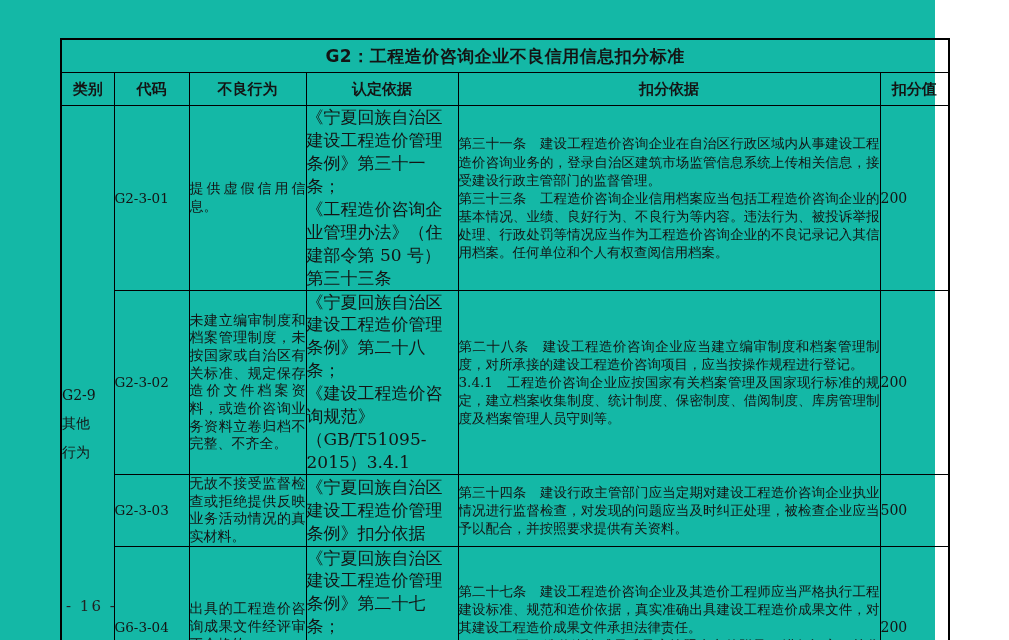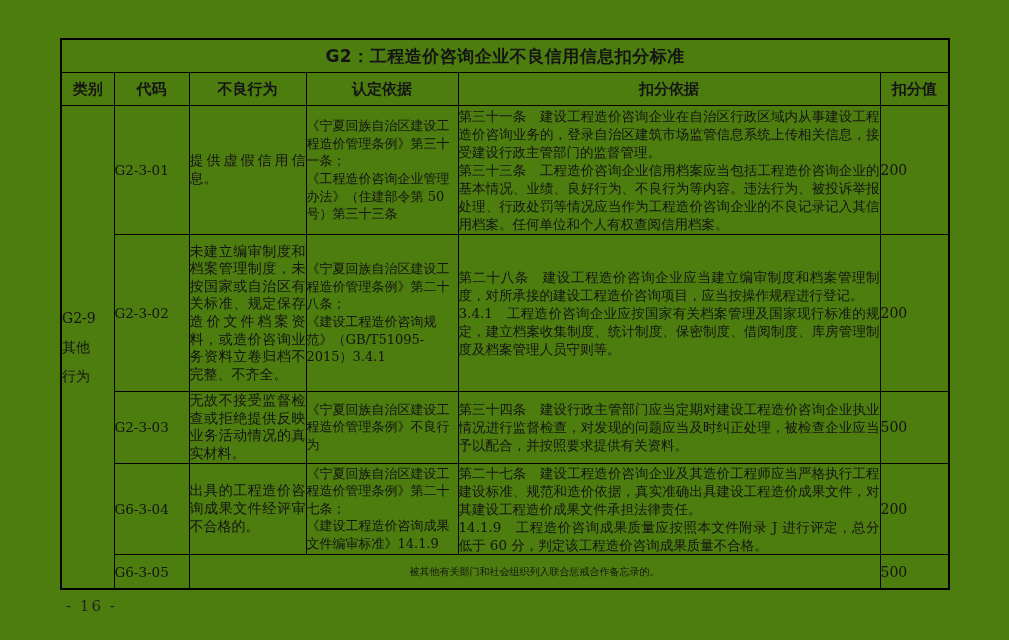--- a/index.html
+++ b/index.html
@@ -11,23 +11,23 @@
     width: 1009px;
     height: 640px;
     font-family: "DejaVu Serif", serif;
     color: #141414;
     position: relative;
     overflow: hidden;
   }
   .sheet {
     position: absolute;
     left: 0; top: 0;
-    width: 1009px;
+    width: 935px;
     height: 640px;
-    background: #4d7c0f;
+    background: #14b8a6;
   }
   table.grid {
     position: absolute;
     left: 60px;
     top: 38px;
     width: 888px;
     border-collapse: collapse;
     table-layout: fixed;
     border: 2px solid #000;
   }
@@ -70,21 +70,21 @@
   td.behavior {
     text-align: justify;
     padding: 3px 6px;
     font-size: 14px;
     line-height: 1.26;
     white-space: pre-line;
   }
   td.basis {
     text-align: left;
     padding: 3px 4px;
-    font-size: 13px;
+    font-size: 17px;
     line-height: 1.35;
     white-space: pre-line;
     word-break: break-word;
   }
   td.deduction {
     text-align: justify;
     padding: 3px 5px;
     font-size: 13.5px;
     line-height: 1.34;
     white-space: pre-line;
@@ -155,21 +155,21 @@
       <td class="basis">《宁夏回族自治区建设工程造价管理条例》第二十八条；
 《建设工程造价咨询规范》（GB/T51095-2015）3.4.1</td>
       <td class="deduction">第二十八条　建设工程造价咨询企业应当建立编审制度和档案管理制度，对所承接的建设工程造价咨询项目，应当按操作规程进行登记。
 3.4.1　工程造价咨询企业应按国家有关档案管理及国家现行标准的规定，建立档案收集制度、统计制度、保密制度、借阅制度、库房管理制度及档案管理人员守则等。</td>
       <td class="score">200</td>
     </tr>
 
     <tr class="r3">
       <td class="code">G2-3-03</td>
       <td class="behavior">无故不接受监督检查或拒绝提供反映业务活动情况的真实材料。</td>
-      <td class="basis">《宁夏回族自治区建设工程造价管理条例》不良行为</td>
+      <td class="basis">《宁夏回族自治区建设工程造价管理条例》扣分依据</td>
       <td class="deduction">第三十四条　建设行政主管部门应当定期对建设工程造价咨询企业执业情况进行监督检查，对发现的问题应当及时纠正处理，被检查企业应当予以配合，并按照要求提供有关资料。</td>
       <td class="score">500</td>
     </tr>
 
     <tr class="r4">
       <td class="code">G6-3-04</td>
       <td class="behavior">出具的工程造价咨询成果文件经评审不合格的。</td>
       <td class="basis">《宁夏回族自治区建设工程造价管理条例》第二十七条；
 《建设工程造价咨询成果文件编审标准》14.1.9</td>
       <td class="deduction">第二十七条　建设工程造价咨询企业及其造价工程师应当严格执行工程建设标准、规范和造价依据，真实准确出具建设工程造价成果文件，对其建设工程造价成果文件承担法律责任。

